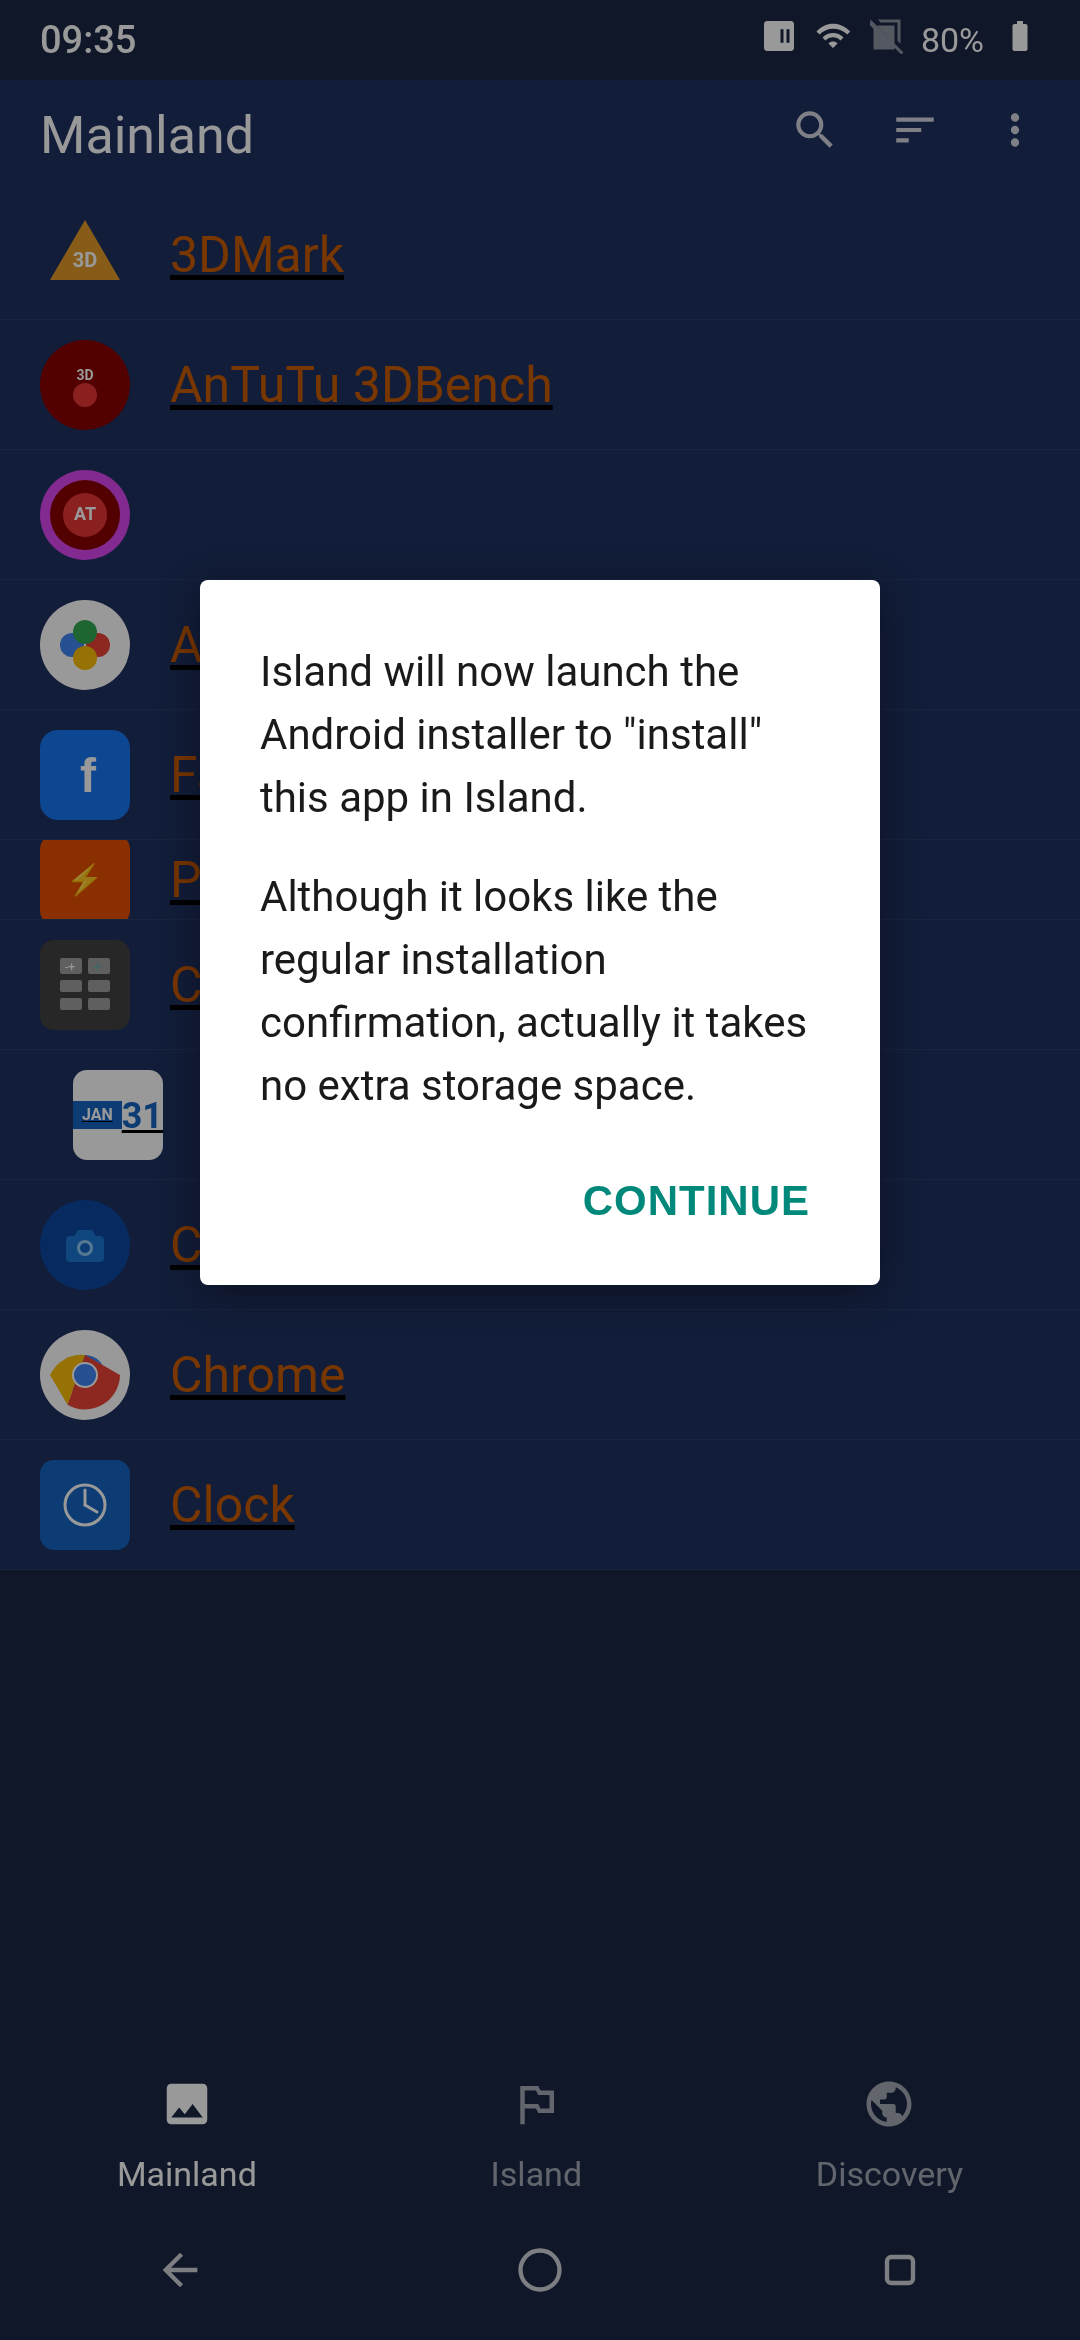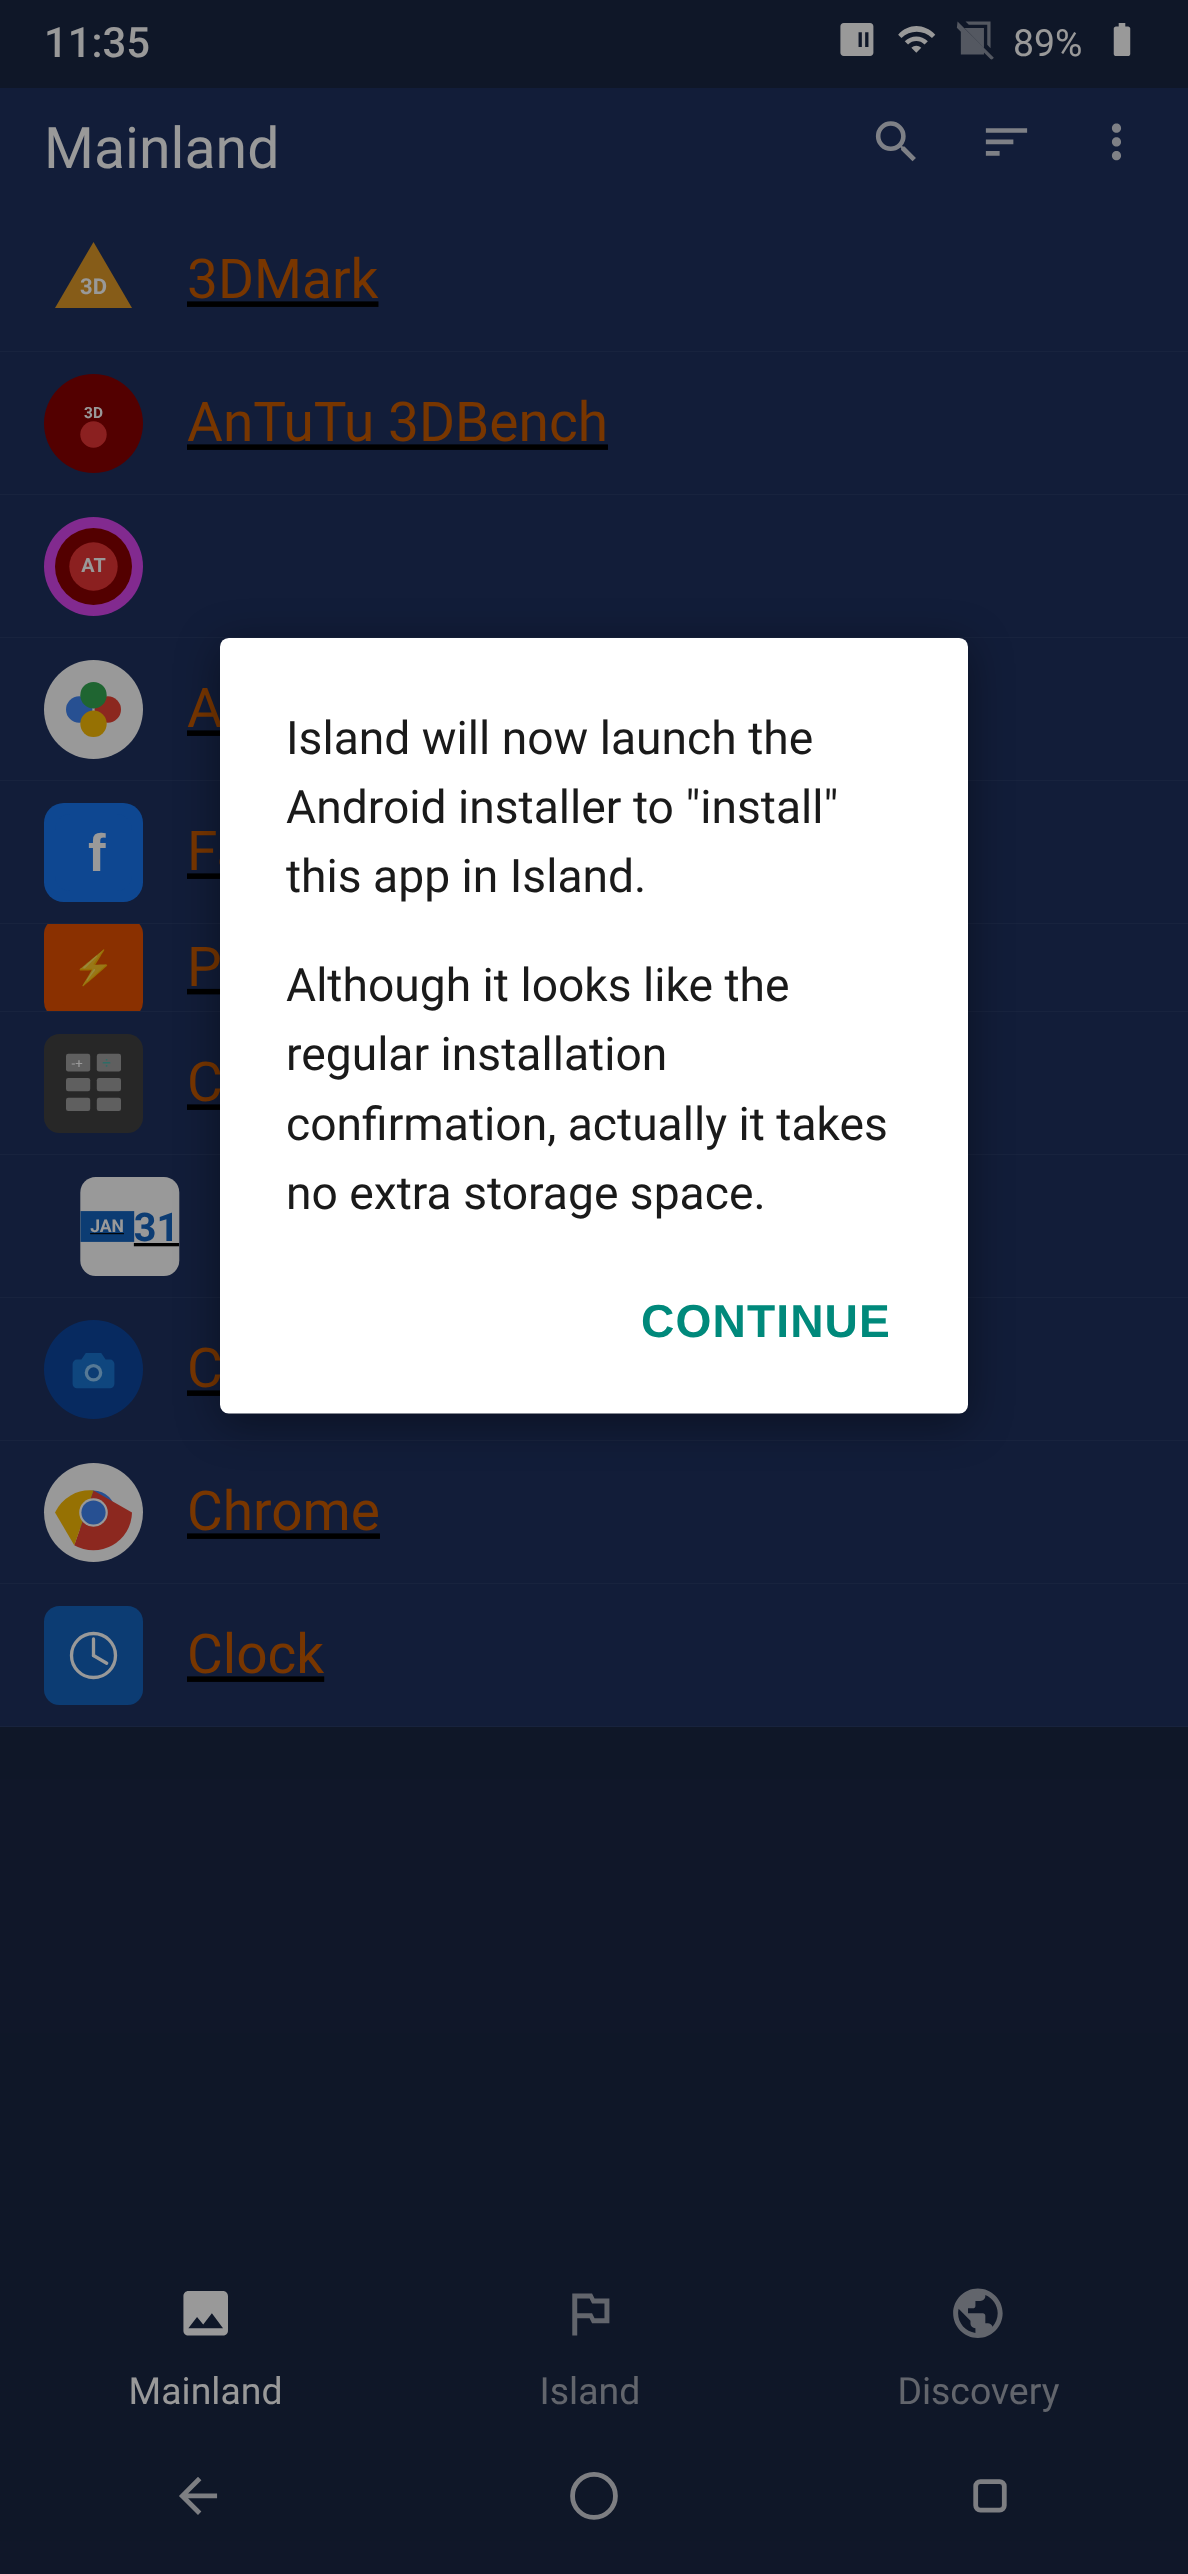--- a/index.html
+++ b/index.html
@@ -242,39 +242,39 @@
     
     .icon-clock {
       background: #1565C0;
       border-radius: 14px;
     }
   </style>
 </head>
 <body>
 
 <div class="status-bar">
-  <span class="status-time">11:35</span>
+  <span class="status-time">09:35</span>
   <div class="status-icons">
     <span>
       <svg width="36" height="36" viewBox="0 0 24 24" fill="white">
           <path d="M20 2H4c-1.1 0-2 .9-2 2v16c0 1.1.9 2 2 2h16c1.1 0 2-.9 2-2V4c0-1.1-.9-2-2-2zm-5 14.5h-2v-9h2v9zm4 0h-2V7.5h2v9z"></path>
         </svg>
     </span>
     <span>
       <svg width="40" height="36" viewBox="0 0 24 24" fill="white">
           <path d="M1 9l2 2c5.1-5.1 13.4-5.1 18.5 0l2-2C16.6 2.1 7.4 2.1 1 9zm8 8l3 3 3-3c-1.7-1.7-4.3-1.7-6 0zm-4-4l2 2c2.8-2.8 7.2-2.8 10 0l2-2C15.1 9.1 8.9 9.1 5 13z"></path>
         </svg>
     </span>
     <span>
       <svg width="36" height="36" viewBox="0 0 24 24" fill="white">
           <path d="M1 1l22 22-1.41 1.41L17 19.83V21H3V7.17L.59 4.76 1 1zm16 16V5H5.17l11.83 12zM21 3v14.17l-2-2V3H7.83L5.83 1H21v2z" opacity="0.5"></path>
           <path d="M17 5v14.83L5.17 7.83V5h11.83z" display="none"></path>
         </svg>
     </span>
-    <span class="battery-text">89%</span>
+    <span class="battery-text">80%</span>
     <span>
       <svg width="40" height="36" viewBox="0 0 24 24" fill="white">
           <path d="M15.67 4H14V2h-4v2H8.33C7.6 4 7 4.6 7 5.33v15.33C7 21.4 7.6 22 8.33 22h7.33c.74 0 1.34-.6 1.34-1.33V5.33C17 4.6 16.4 4 15.67 4z"></path>
         </svg>
     </span>
   </div>
 </div>
 
 <div class="app-bar">
   <span class="app-bar-title">Mainland</span>

